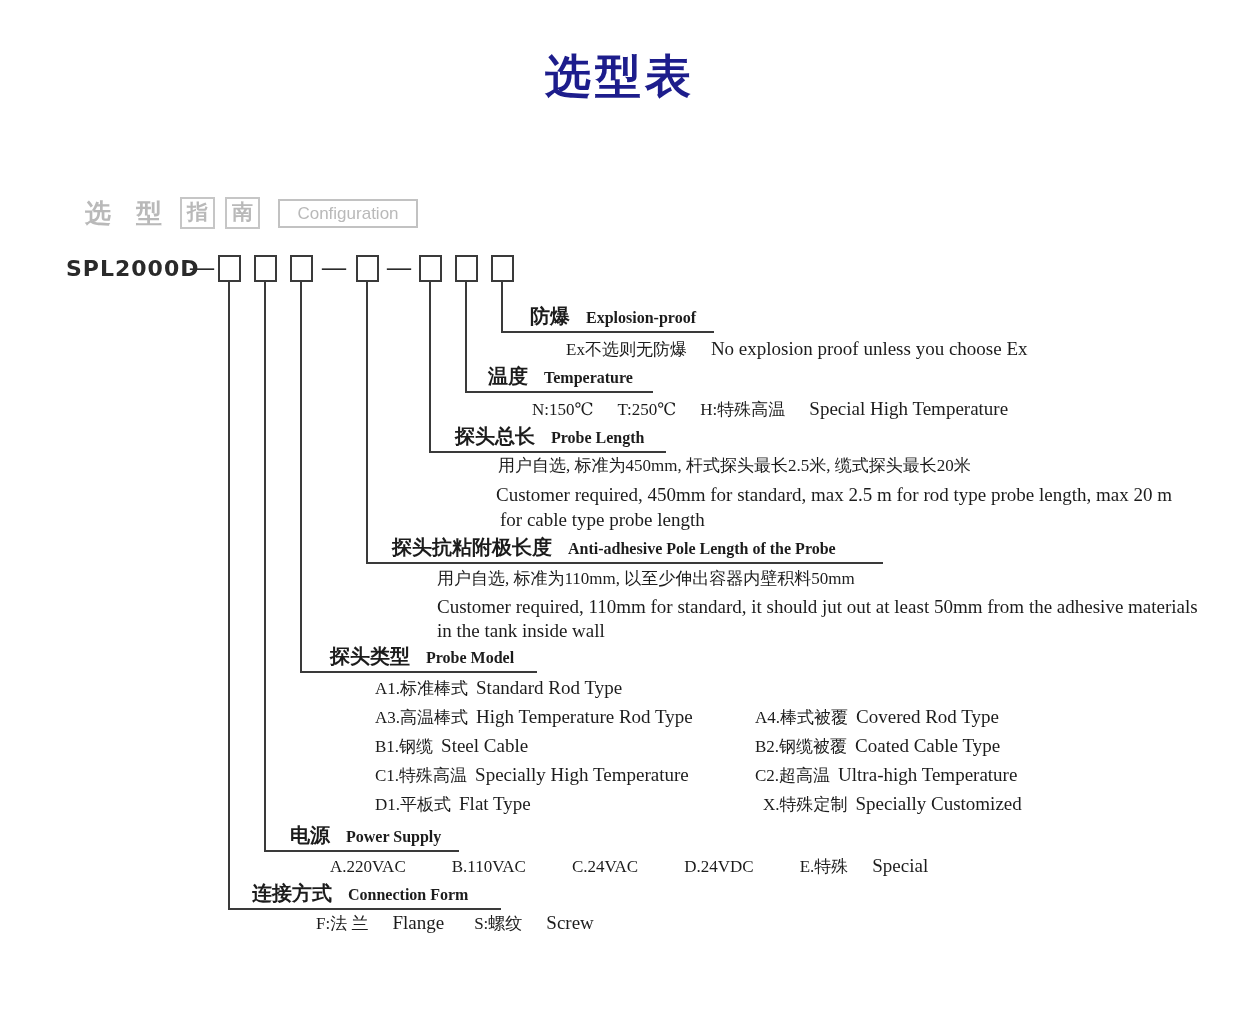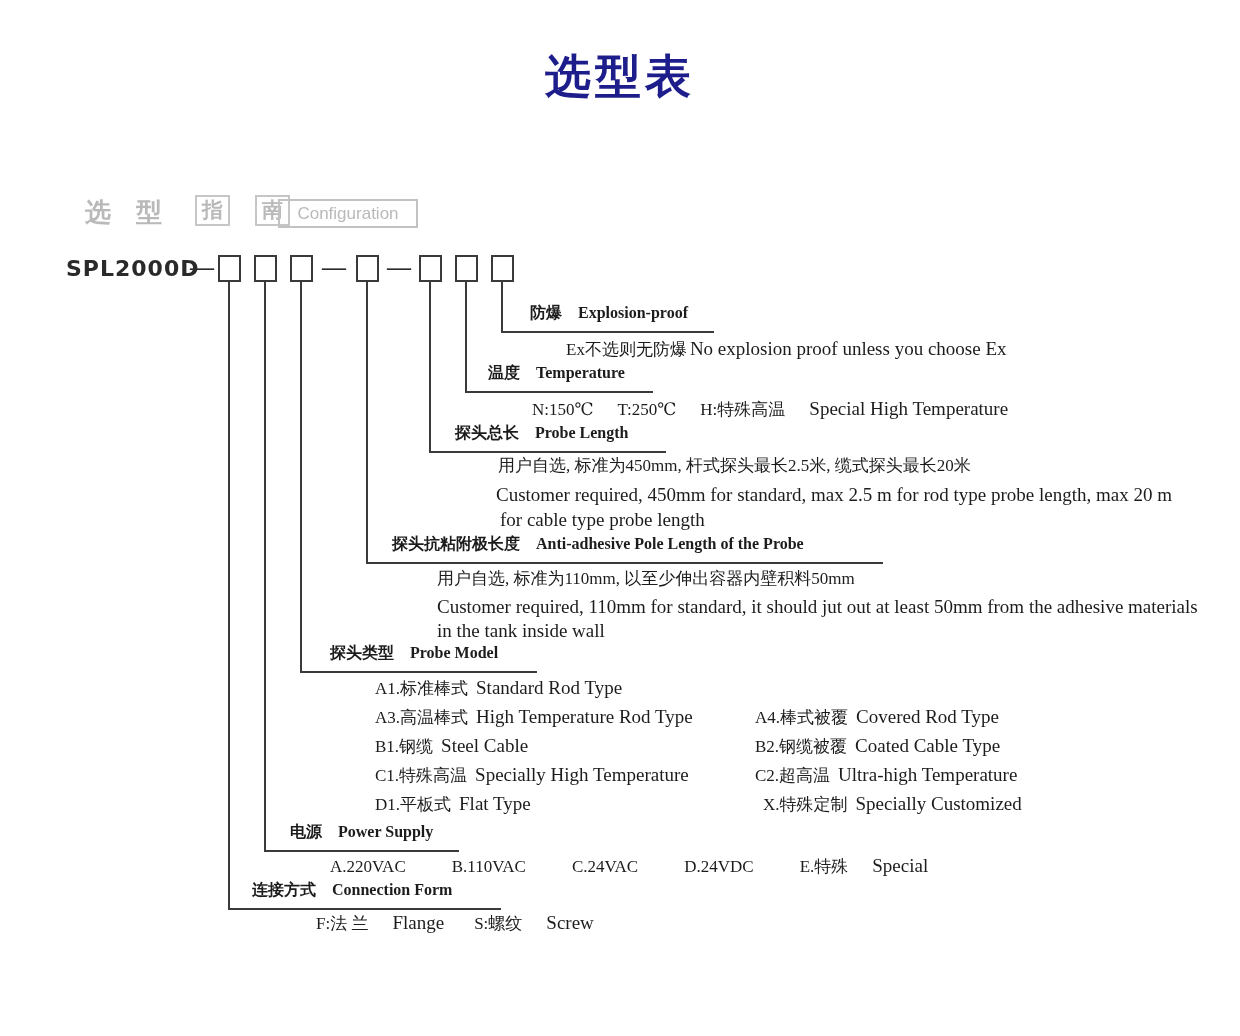--- a/index.html
+++ b/index.html
@@ -29,21 +29,21 @@
     font-family: "DejaVu Sans", "Liberation Sans", sans-serif;
     font-size: 46px;
     font-weight: bold;
     letter-spacing: 4px;
     color: var(--title-color);
     margin-top: 10px;
   }
   .guide-badge {
     position: absolute;
     left: 85px; top: 195px; height: 36px;
-    display: flex; align-items: flex-start; gap: 25px;
+    display: flex; align-items: center; gap: 10px;
     color: var(--muted-color);
     font-family: "DejaVu Sans", "Liberation Sans", sans-serif;
     font-weight: bold;
   }
   .guide-badge .plain { font-size: 26px; letter-spacing: 8px; }
   .guide-badge .boxed {
     font-size: 21px;
     border: 2px solid #c6c6c6;
     padding: 1px 5px;
     line-height: 1.2;
@@ -78,30 +78,30 @@
     background: #ffffff;
   }
   .vline { position: absolute; width: 2px; background: var(--line-color); }
   .hline { position: absolute; height: 2px; background: var(--line-color); }
   .sec-label {
     position: absolute;
     display: flex; align-items: baseline; gap: 16px;
     font-weight: bold;
     white-space: pre;
   }
-  .sec-label .cn { font-size: 16px; }
+  .sec-label .cn { font-size: 20px; }
   .sec-label .en { font-size: 16px; }
   .detail {
     position: absolute;
     display: flex; align-items: baseline;
     white-space: pre;
   }
   .cn-s { font-size: 17px; }
   .en-s { font-size: 19px; }
-  .gap14 { gap: 3px; }
+  .gap14 { gap: 24px; }
   .gap24 { gap: 24px; }
   .gap46 { gap: 46px; }
   .opt {
     position: absolute;
     display: flex; align-items: baseline; gap: 8px;
     white-space: pre;
   }
   .pair { display: flex; align-items: flex-start; gap: 24px; }
 </style>
 </head>

